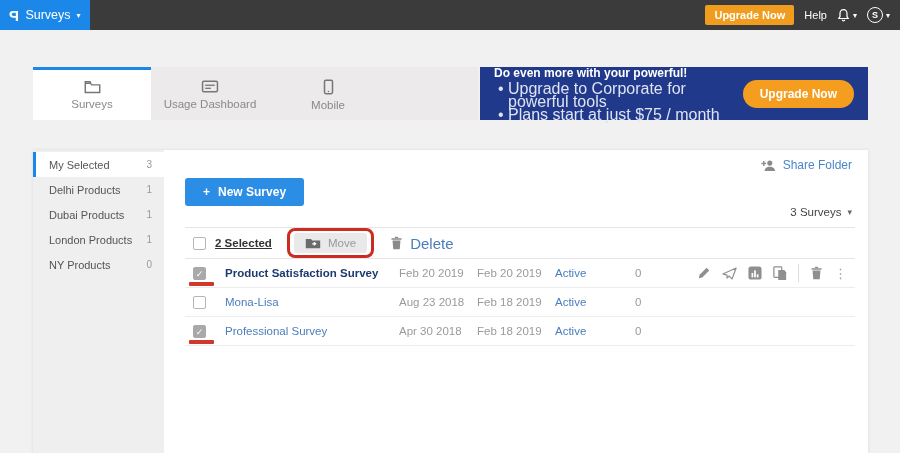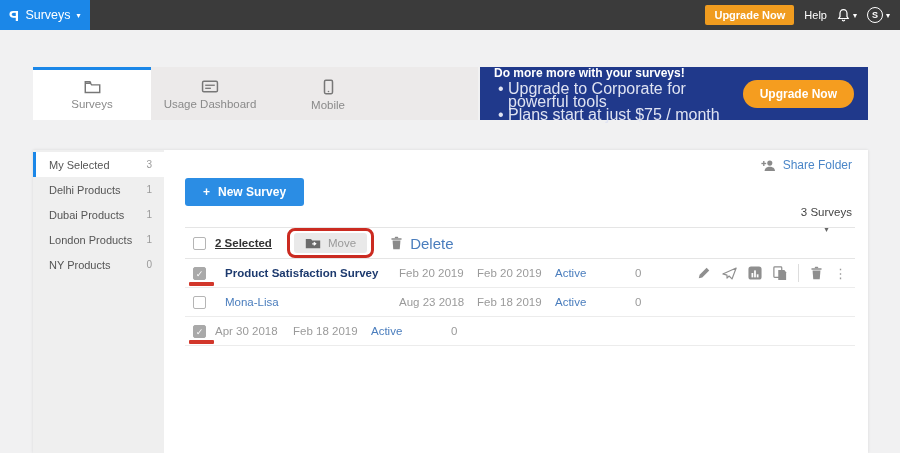--- a/index.html
+++ b/index.html
@@ -42,21 +42,21 @@
   
   .card { position:absolute; left:33px; top:150px; width:835px; height:303px; display:flex; box-shadow:0 0 3px rgba(0,0,0,0.10); }
   .sidebar { width:131px; background:#efefef; flex:0 0 auto; padding-top:2px; }
   .side-item { height:25px; display:flex; align-items:center; justify-content:space-between; padding:0 12px 0 13px; font-size:11px; color:#555; border-left:3px solid transparent; cursor:pointer; }
   .side-item .cnt { color:#9a9a9a; font-size:10px; }
   .side-item.active { background:#fff; border-left:3px solid #1b87e8; }
 
   .content { flex:1; background:#fff; position:relative; }
   .share-folder { position:absolute; top:8px; right:16px; display:flex; align-items:center; gap:6px; color:#4a86c8; font-size:12px; cursor:pointer; }
   .new-survey { position:absolute; left:21px; top:28px; background:#2b8de4; color:#fff; border:none; border-radius:3px; font-size:12px; font-weight:bold; padding:7px 18px; display:flex; gap:8px; align-items:center; cursor:pointer; font-family:"Liberation Sans", sans-serif; }
-  .surveys-dd { position:absolute; top:56px; right:16px; font-size:11.5px; color:#444; display:flex; align-items:center; gap:6px; cursor:pointer;flex-direction:column; }
+  .surveys-dd { position:absolute; top:56px; right:16px; font-size:11.5px; color:#444; display:flex; align-items:center; gap:6px; cursor:pointer; }
   .surveys-dd .caret { font-size:9px; color:#666; }
 
   
   .table { position:absolute; left:21px; top:77px; right:13px; }
   .t-toolbar { height:32px; border-top:1px solid #e5e5e5; border-bottom:1px solid #e5e5e5; display:flex; align-items:center; }
   .cb-cell { width:30px; flex:0 0 auto; display:flex; align-items:center; padding-left:8px; position:relative; height:100%; }
   .checkbox { width:13px; height:13px; border:1px solid #b5b5b5; border-radius:2px; background:#fff; cursor:pointer; }
   .checkbox.checked { background:#a9a9a9; border-color:#a9a9a9; color:#fff; font-size:9px; line-height:13px; text-align:center; }
   .red-underline { position:absolute; left:4px; bottom:1px; width:25px; height:4px; background:#d2372b; border-radius:1px; }
   .sel-text { font-size:11.5px; font-weight:bold; color:#333; width:72px; flex:0 0 auto;text-decoration:underline; }
@@ -122,21 +122,21 @@
         <rect x="1.5" y="1.5" width="9" height="15" rx="1.5" fill="none" stroke="#777" stroke-width="1.7"></rect>
         <circle cx="6" cy="14" r="0.9" fill="#777"></circle>
       </svg>
     <span class="tab-label">Mobile</span>
   </div>
   <div class="tab-fill"></div>
 </div>
 
 <div class="banner">
   <div class="banner-text">
-    <div class="banner-title">Do more more with your surveys!</div>
+    <div class="banner-title">Do even more with your powerful!</div>
     <ul class="banner-bullets">
       <li>Upgrade to Corporate for powerful tools</li>
       <li>Plans start at just $75 / month</li>
     </ul>
   </div>
   <button class="banner-btn">Upgrade Now</button>
 </div>
 
 <div class="card">
 
@@ -268,20 +268,21 @@
         <span class="status-cell">Active</span>
         <span class="resp-cell">0</span>
         <div class="actions-cell"></div>
       </div>
 
       <div class="t-row">
         <div class="cb-cell">
           <div class="checkbox checked">✓</div>
           <div class="red-underline"></div>
         </div>
+        <span class="name-cell">Professional Survey</span>
         <span class="date-cell">Apr 30 2018</span>
         <span class="date-cell">Feb 18 2019</span>
         <span class="status-cell">Active</span>
         <span class="resp-cell">0</span>
         <div class="actions-cell"></div>
       </div>
 
     </div>
   </div>
 </div>

